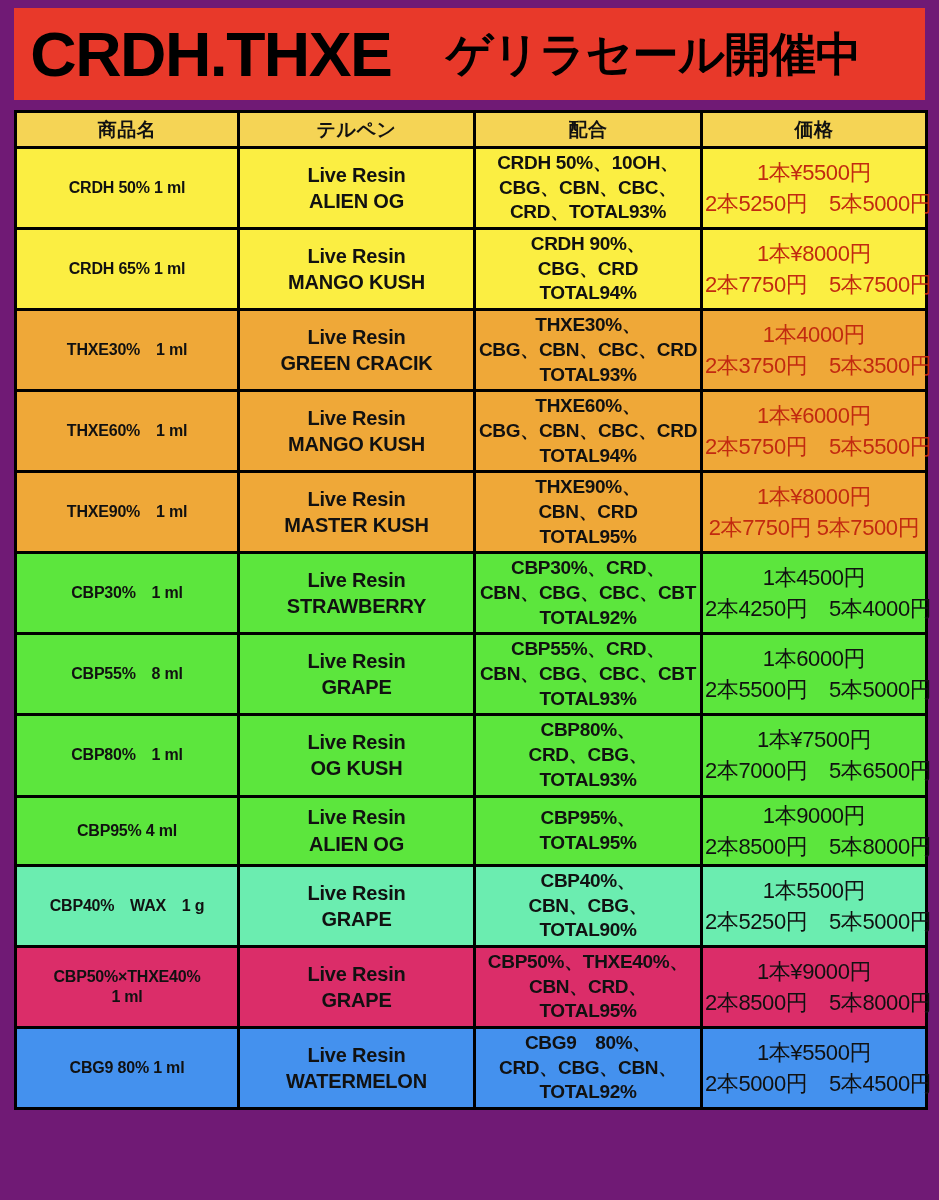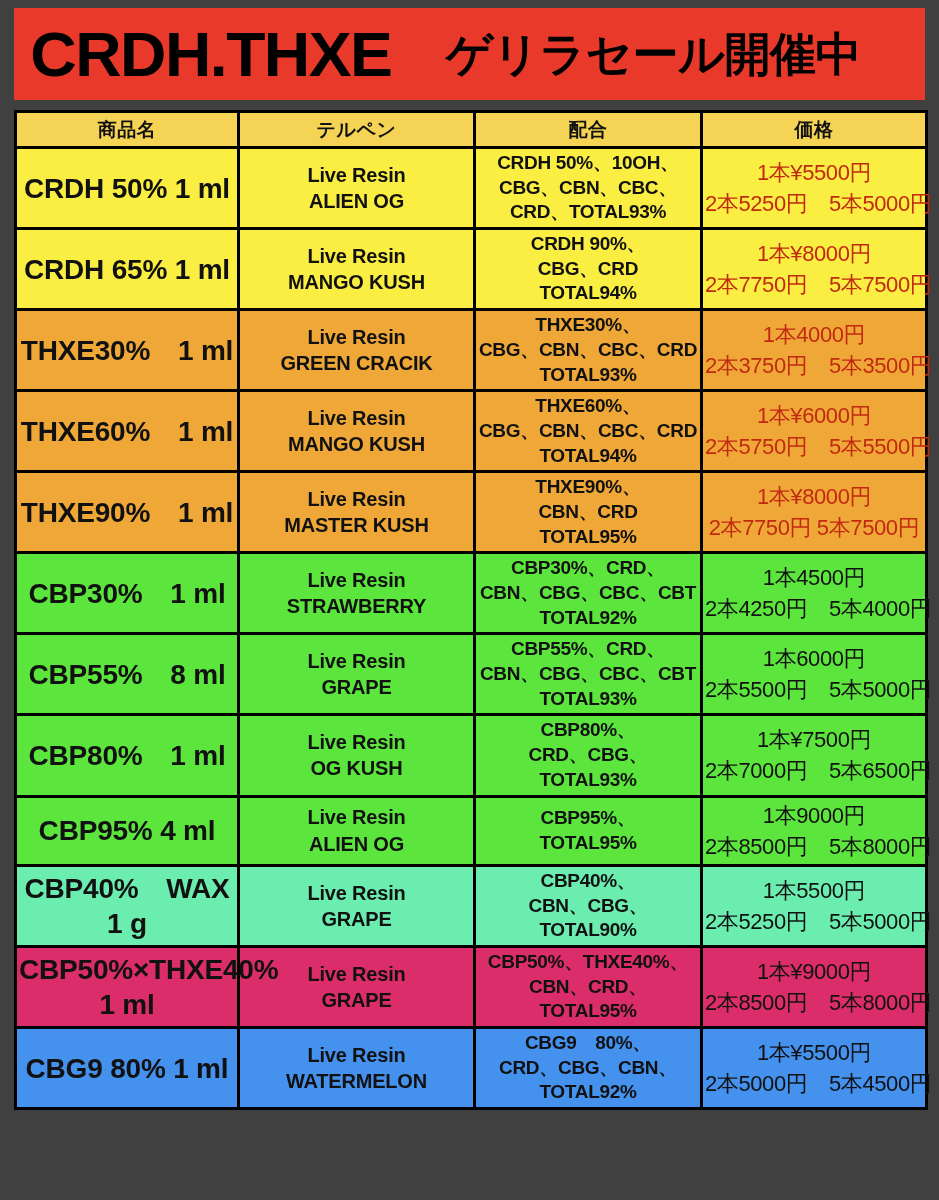--- a/index.html
+++ b/index.html
@@ -11,21 +11,21 @@
     width: 939px;
     height: 1200px;
     overflow: hidden;
     font-family: "Liberation Sans", "DejaVu Sans", sans-serif;
     -webkit-font-smoothing: antialiased;
   }
   #page {
     position: relative;
     width: 939px;
     height: 1200px;
-    background: #404040;
+    background: #701a75;
     box-sizing: border-box;
   }
 
   
   .banner {
     position: absolute;
     left: 14px;
     top: 8px;
     width: 911px;
     height: 92px;
@@ -96,21 +96,21 @@
   }
   .price-table thead th {
     background: #F5D455;
     height: 36px;
     font-size: 19px;
     font-weight: 700;
     letter-spacing: 0.5px;
   }
 
   td.cell-name {
-    font-size: 28px;
+    font-size: 16px;
     font-weight: 600;
     line-height: 1.25;
     letter-spacing: -0.2px;
   }
   td.cell-terp {
     font-size: 20px;
     font-weight: 700;
     line-height: 1.32;
     letter-spacing: -0.2px;
   }

